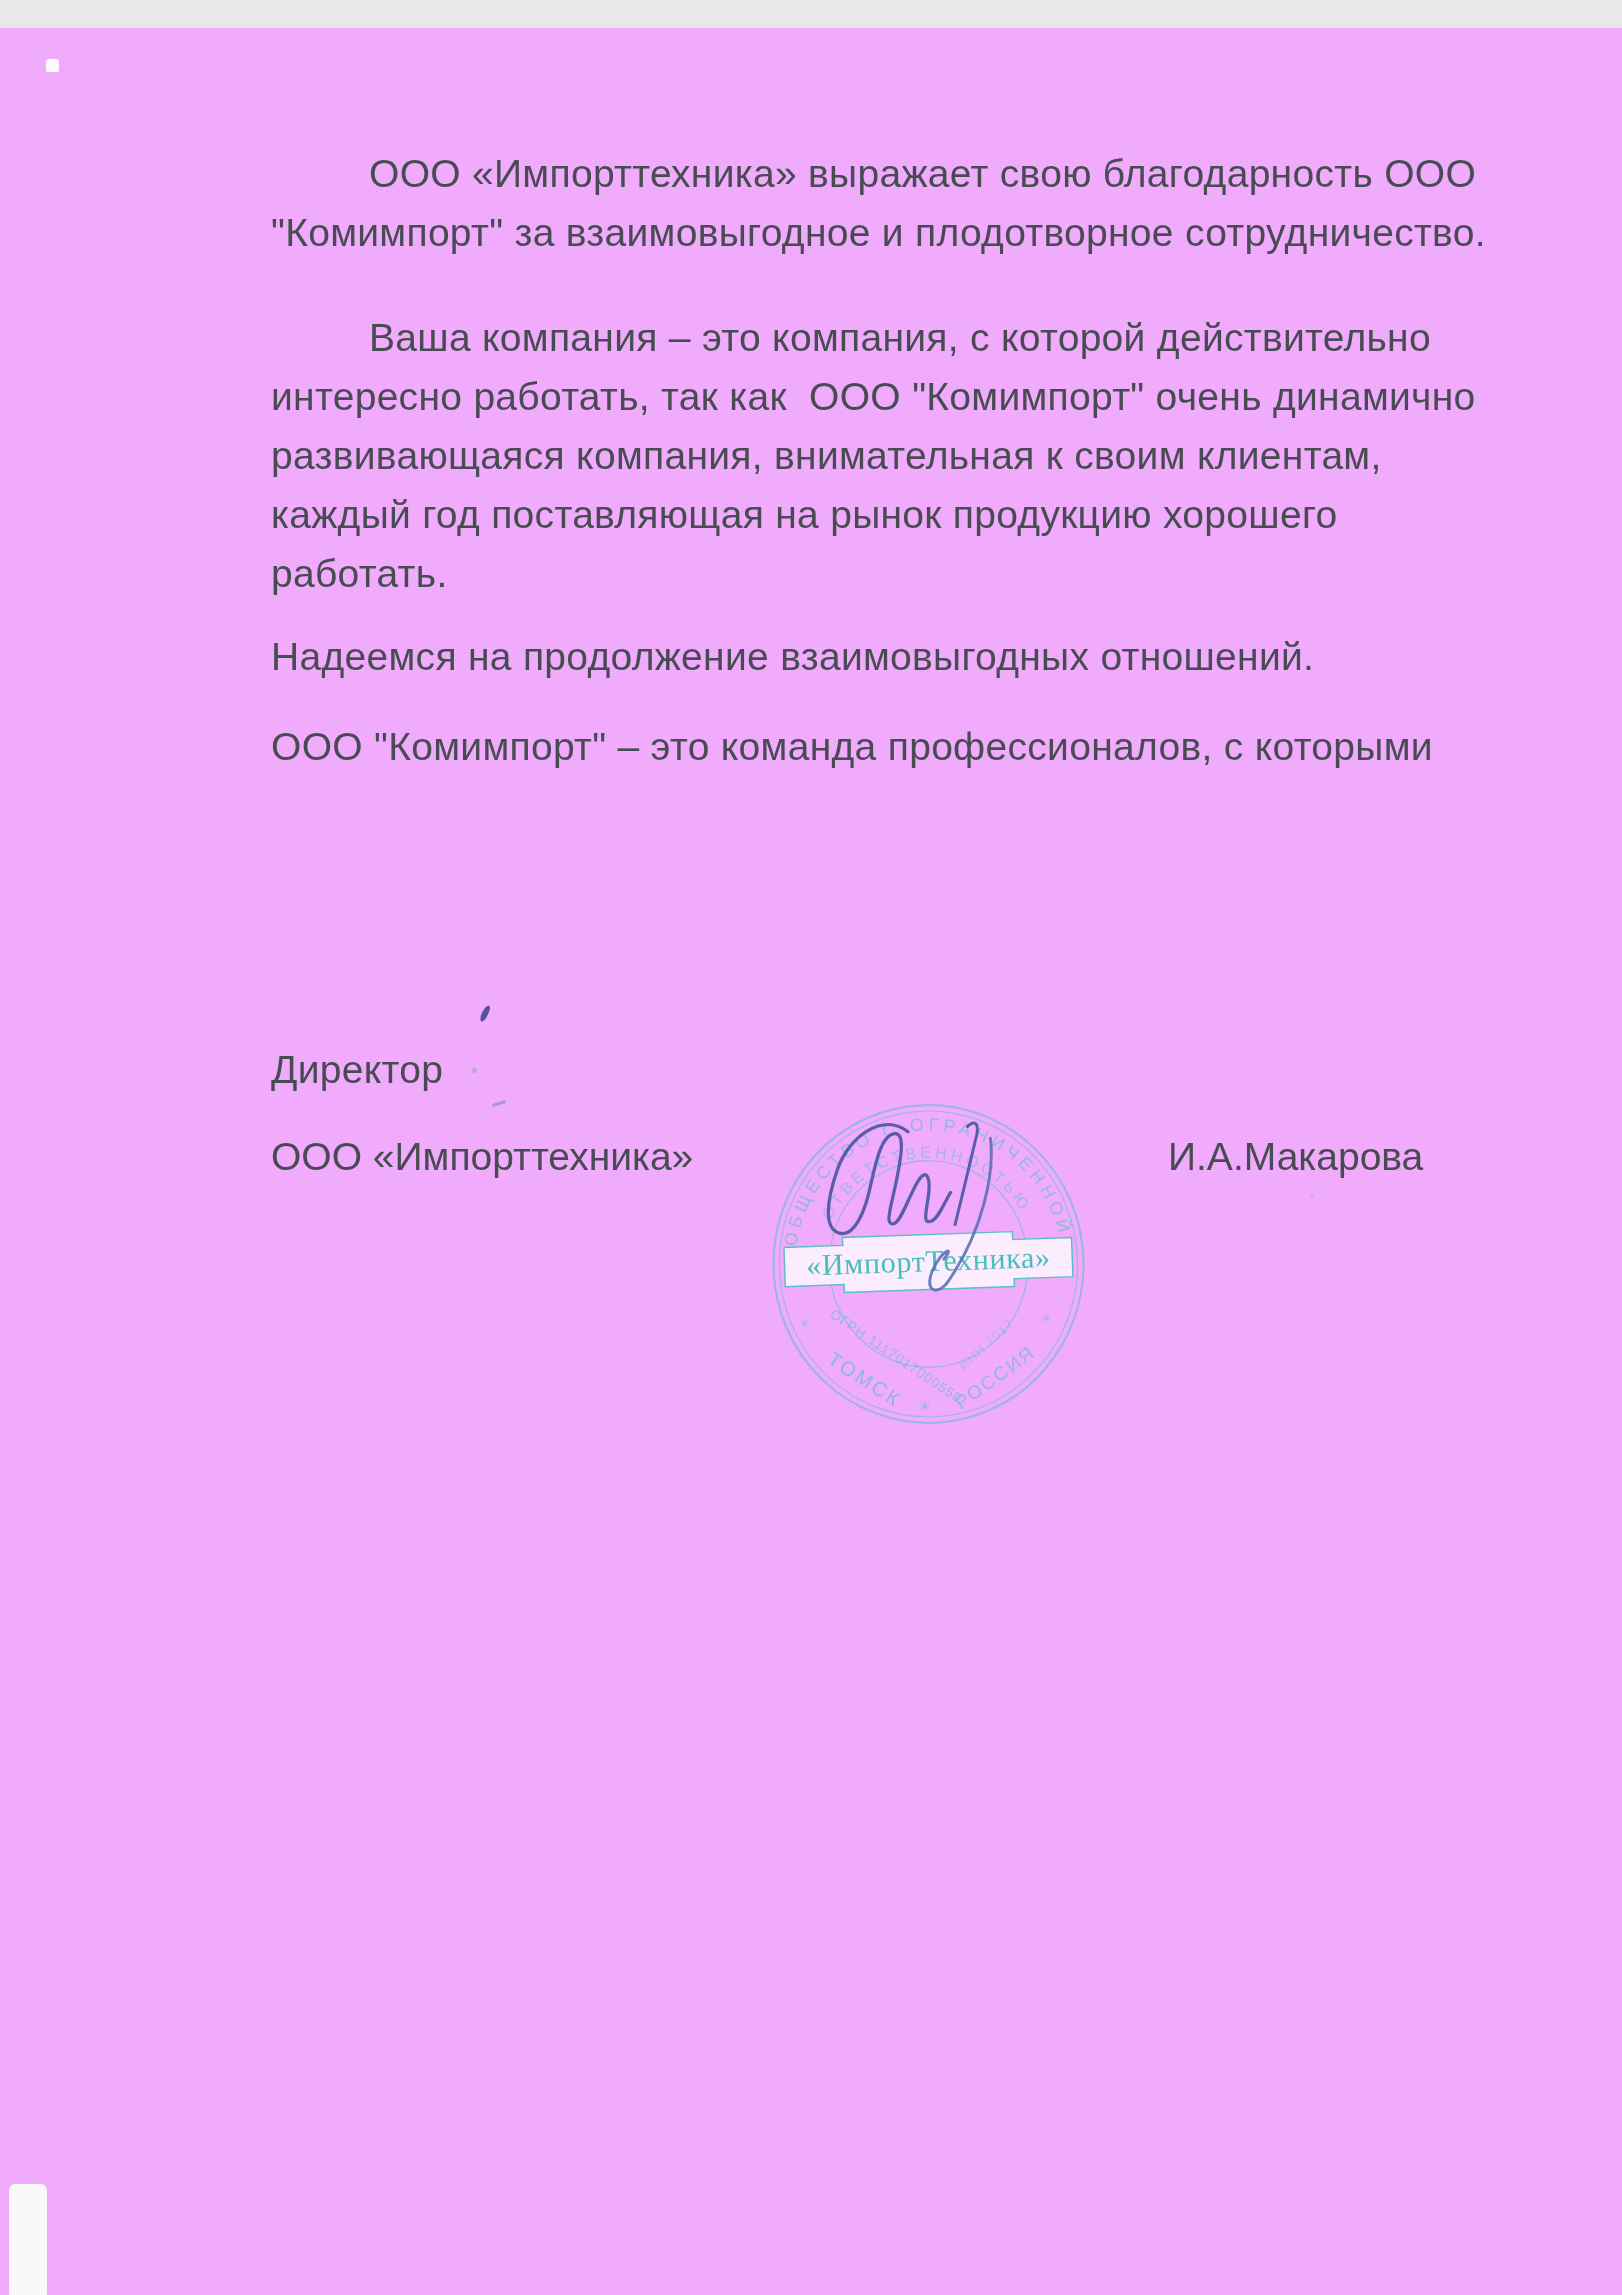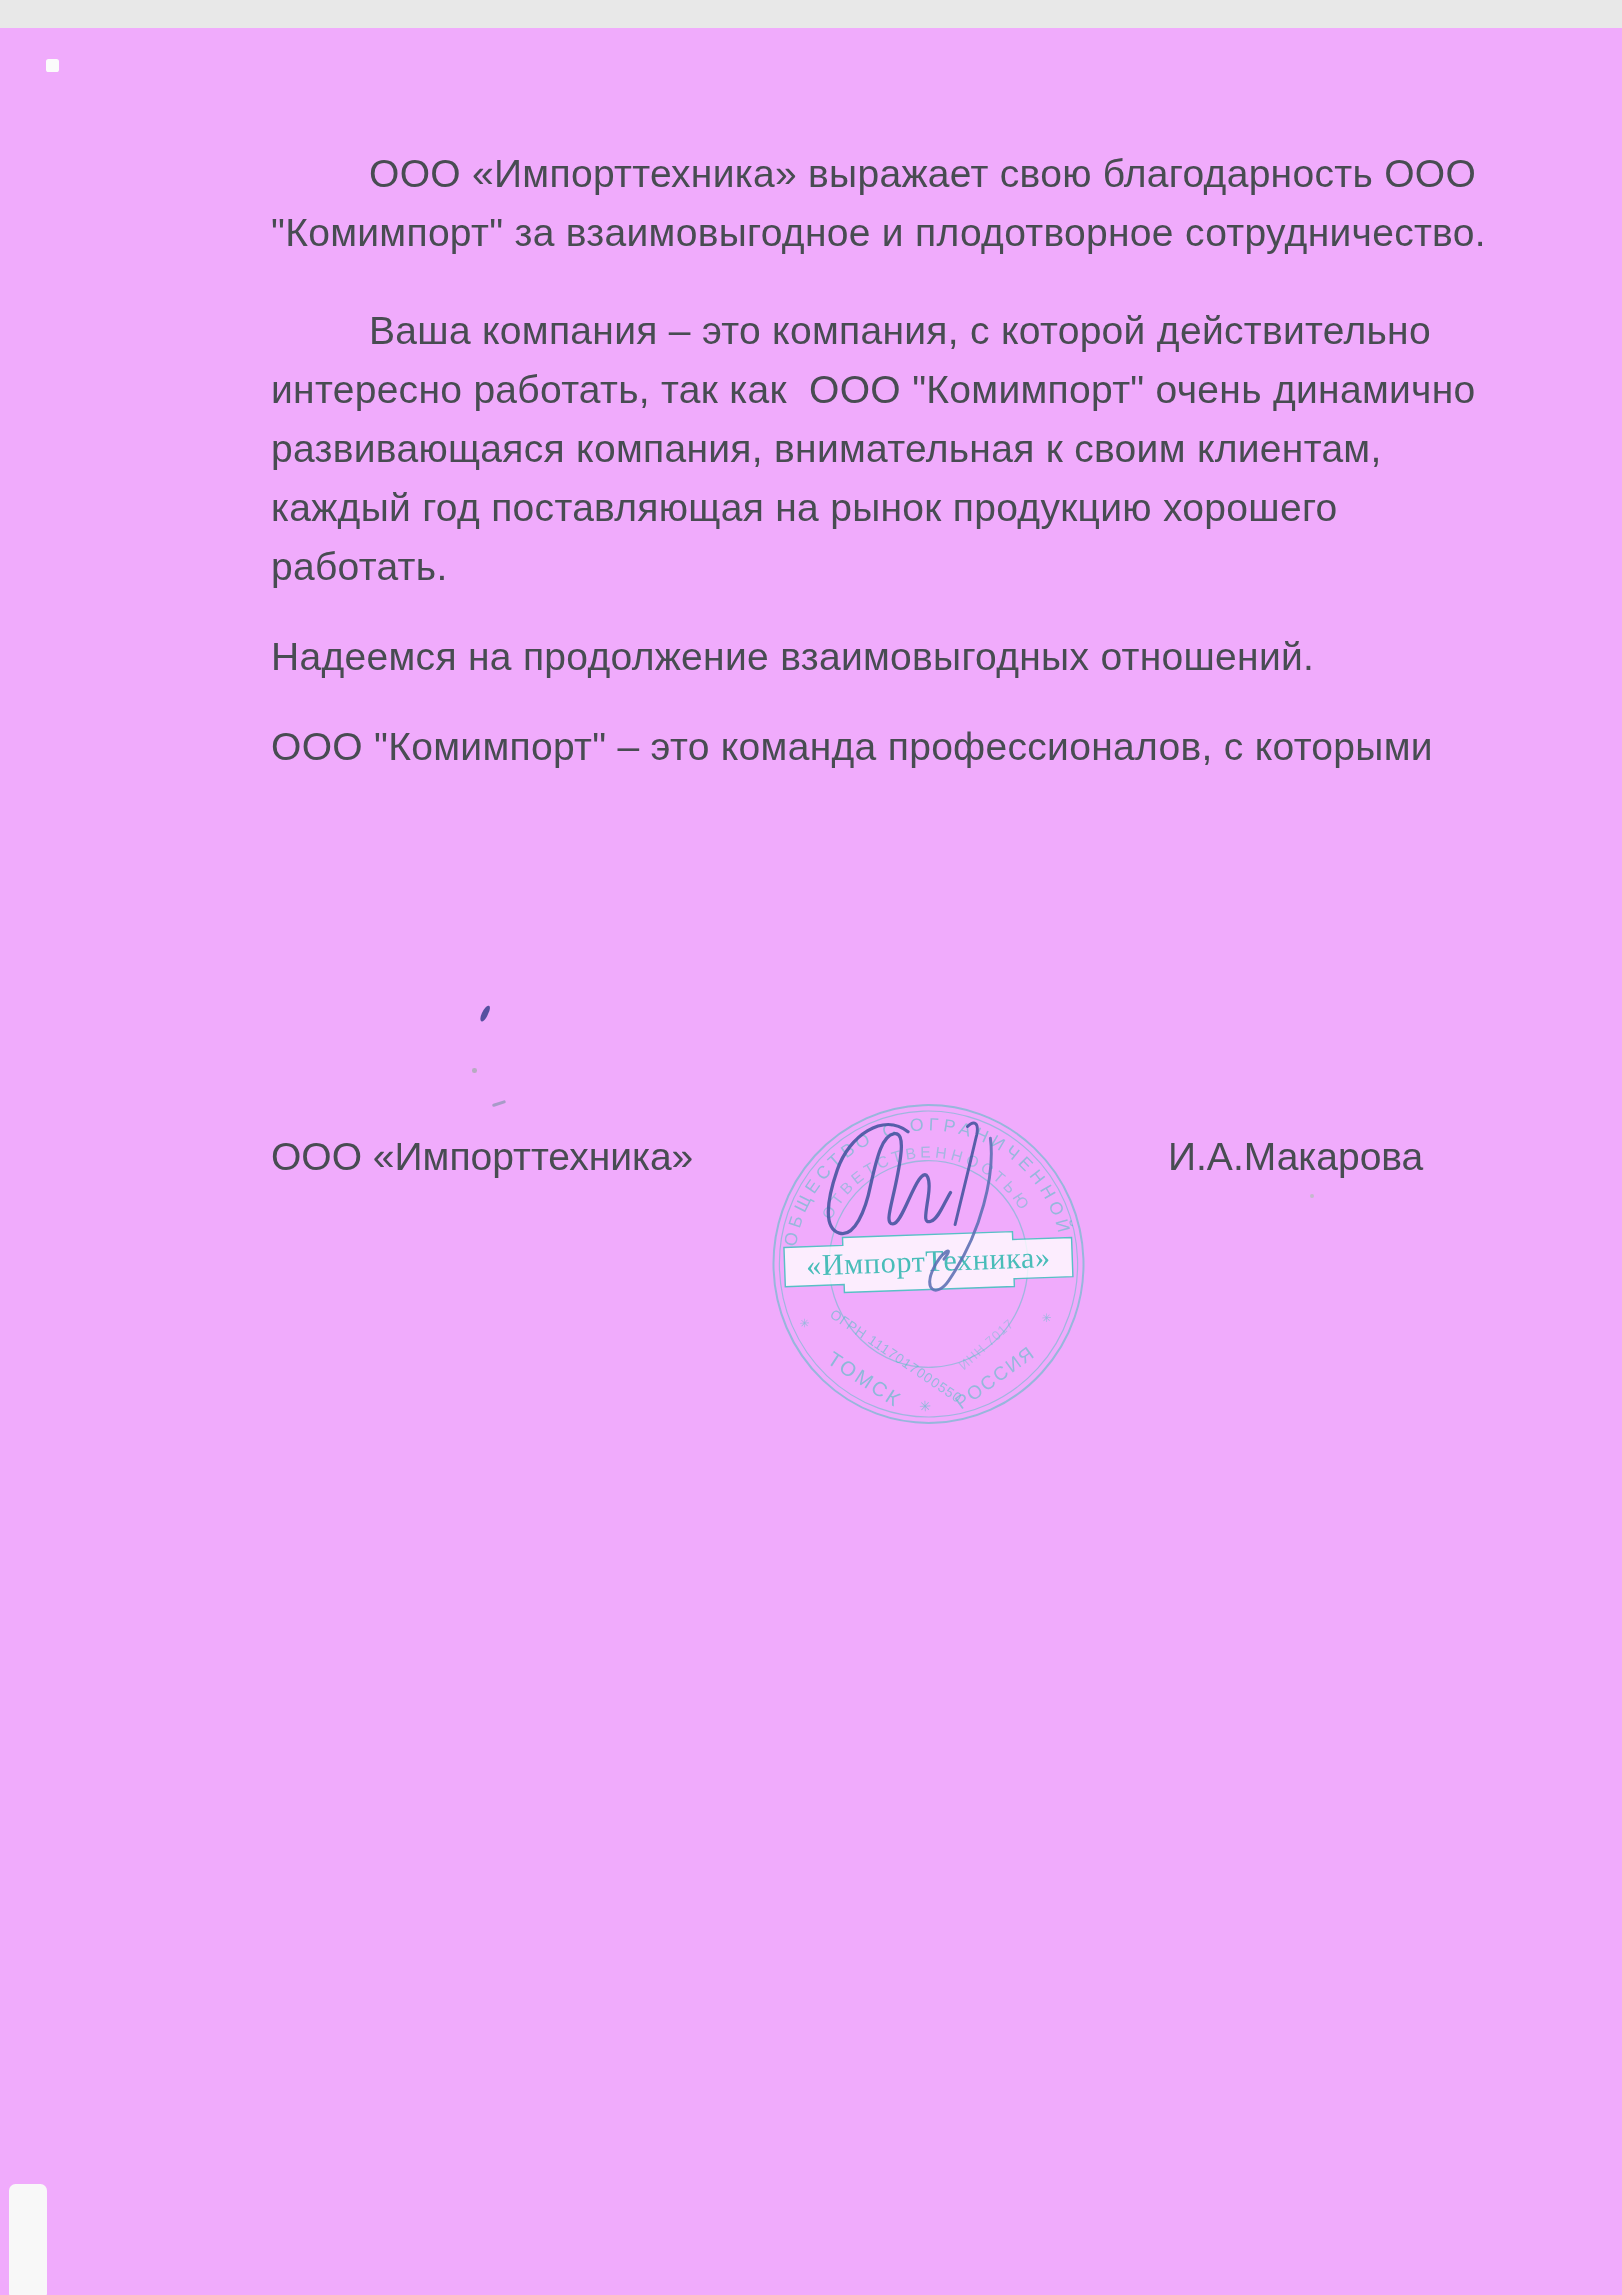--- a/index.html
+++ b/index.html
@@ -42,36 +42,39 @@
 </head>
 <body>
 
 <div class="page">
 
   <div class="textblock" style="top:116px">
     <div class="line indent">ООО «Импорттехника» выражает свою благодарность ООО</div>
     <div class="line">"Комимпорт" за взаимовыгодное и плодотворное сотрудничество.</div>
   </div>
 
-  <div class="textblock" style="top:273px">
+  <div class="textblock" style="top:280px">
     <div class="line indent">Ваша компания – это компания, с которой действительно</div>
     <div class="line">интересно работать, так как  ООО "Комимпорт" очень динамично</div>
     <div class="line">развивающаяся компания, внимательная к своим клиентам,</div>
     <div class="line">каждый год поставляющая на рынок продукцию хорошего</div>
     <div class="line">работать.</div>
   </div>
 
   <div class="textblock" style="top:599px">
     <div class="line">Надеемся на продолжение взаимовыгодных отношений.</div>
   </div>
 
   <div class="textblock" style="top:689px">
     <div class="line">ООО "Комимпорт" – это команда профессионалов, с которыми</div>
   </div>
 
+  <div class="textblock" style="top:1012px">
+    <div class="line">Директор</div>
+  </div>
 
   <div class="sig-row" style="top:1099px">
     <span class="line">ООО «Импорттехника»</span>
     <span class="sig-name line">И.А.Макарова</span>
   </div>
 
   <svg class="stamp-svg" viewBox="0 0 500 510">
     <g transform="rotate(-2 250 255)" fill="none" stroke="#3ec4bc">
       <ellipse cx="250" cy="255" rx="237" ry="243" stroke-width="3" opacity="0.5"></ellipse>
       <ellipse cx="250" cy="255" rx="228" ry="234" stroke-width="1.8" opacity="0.45"></ellipse>

